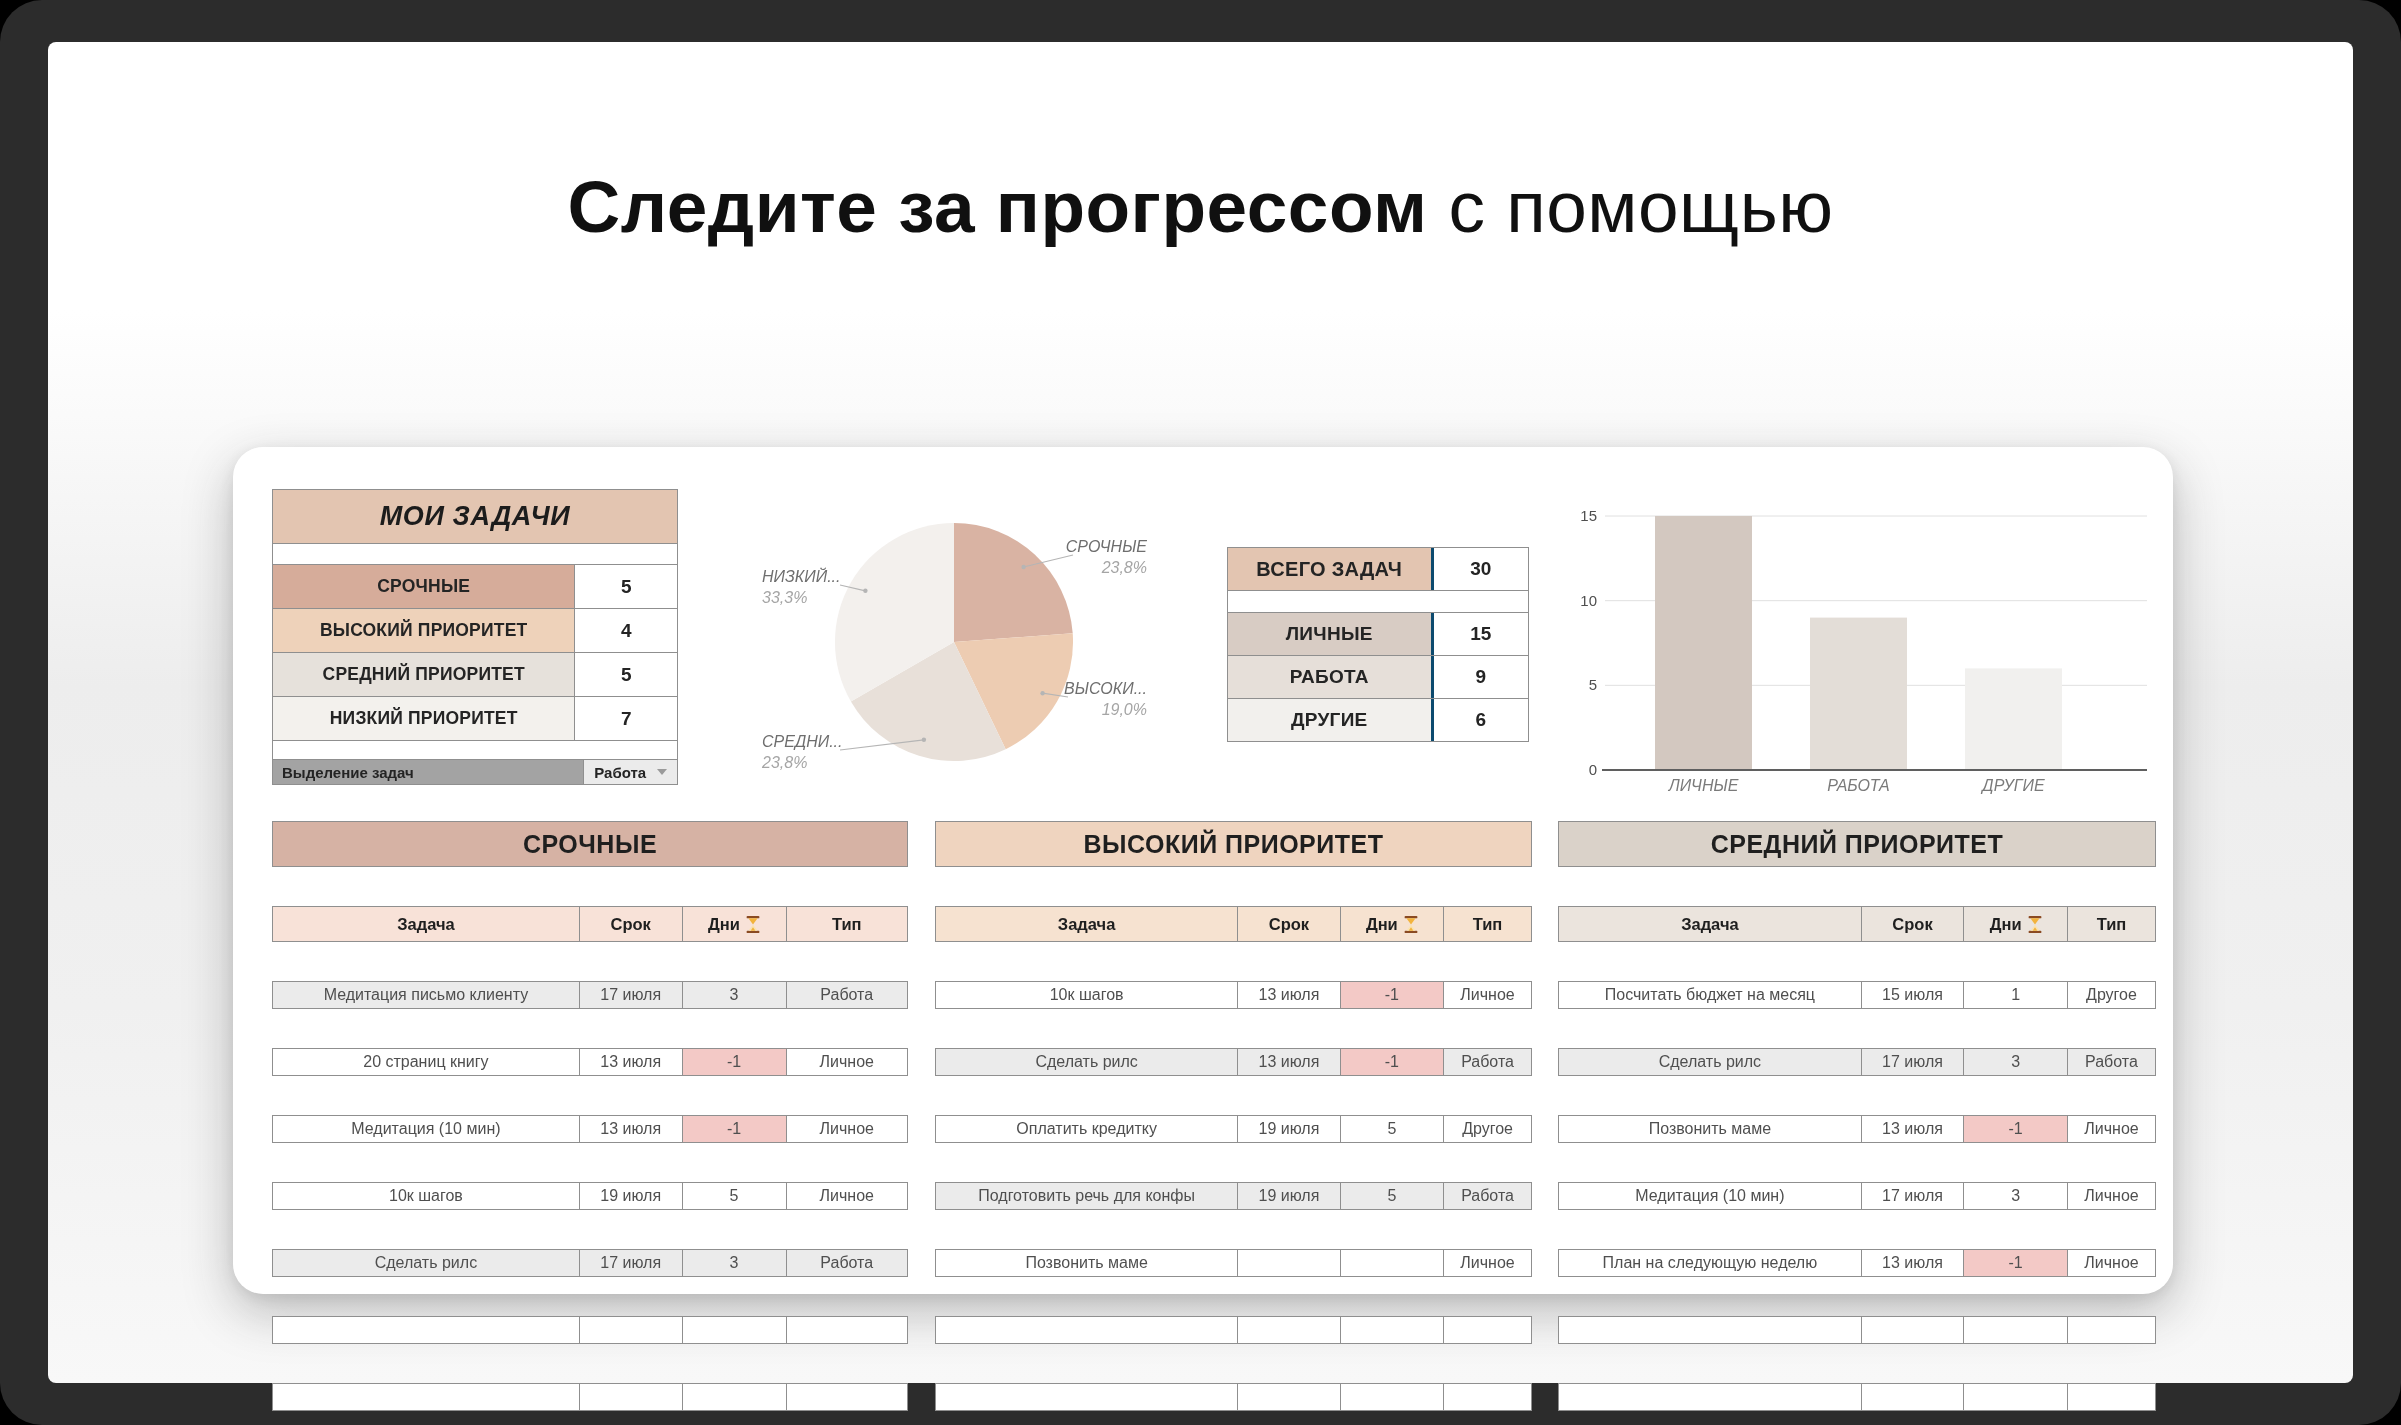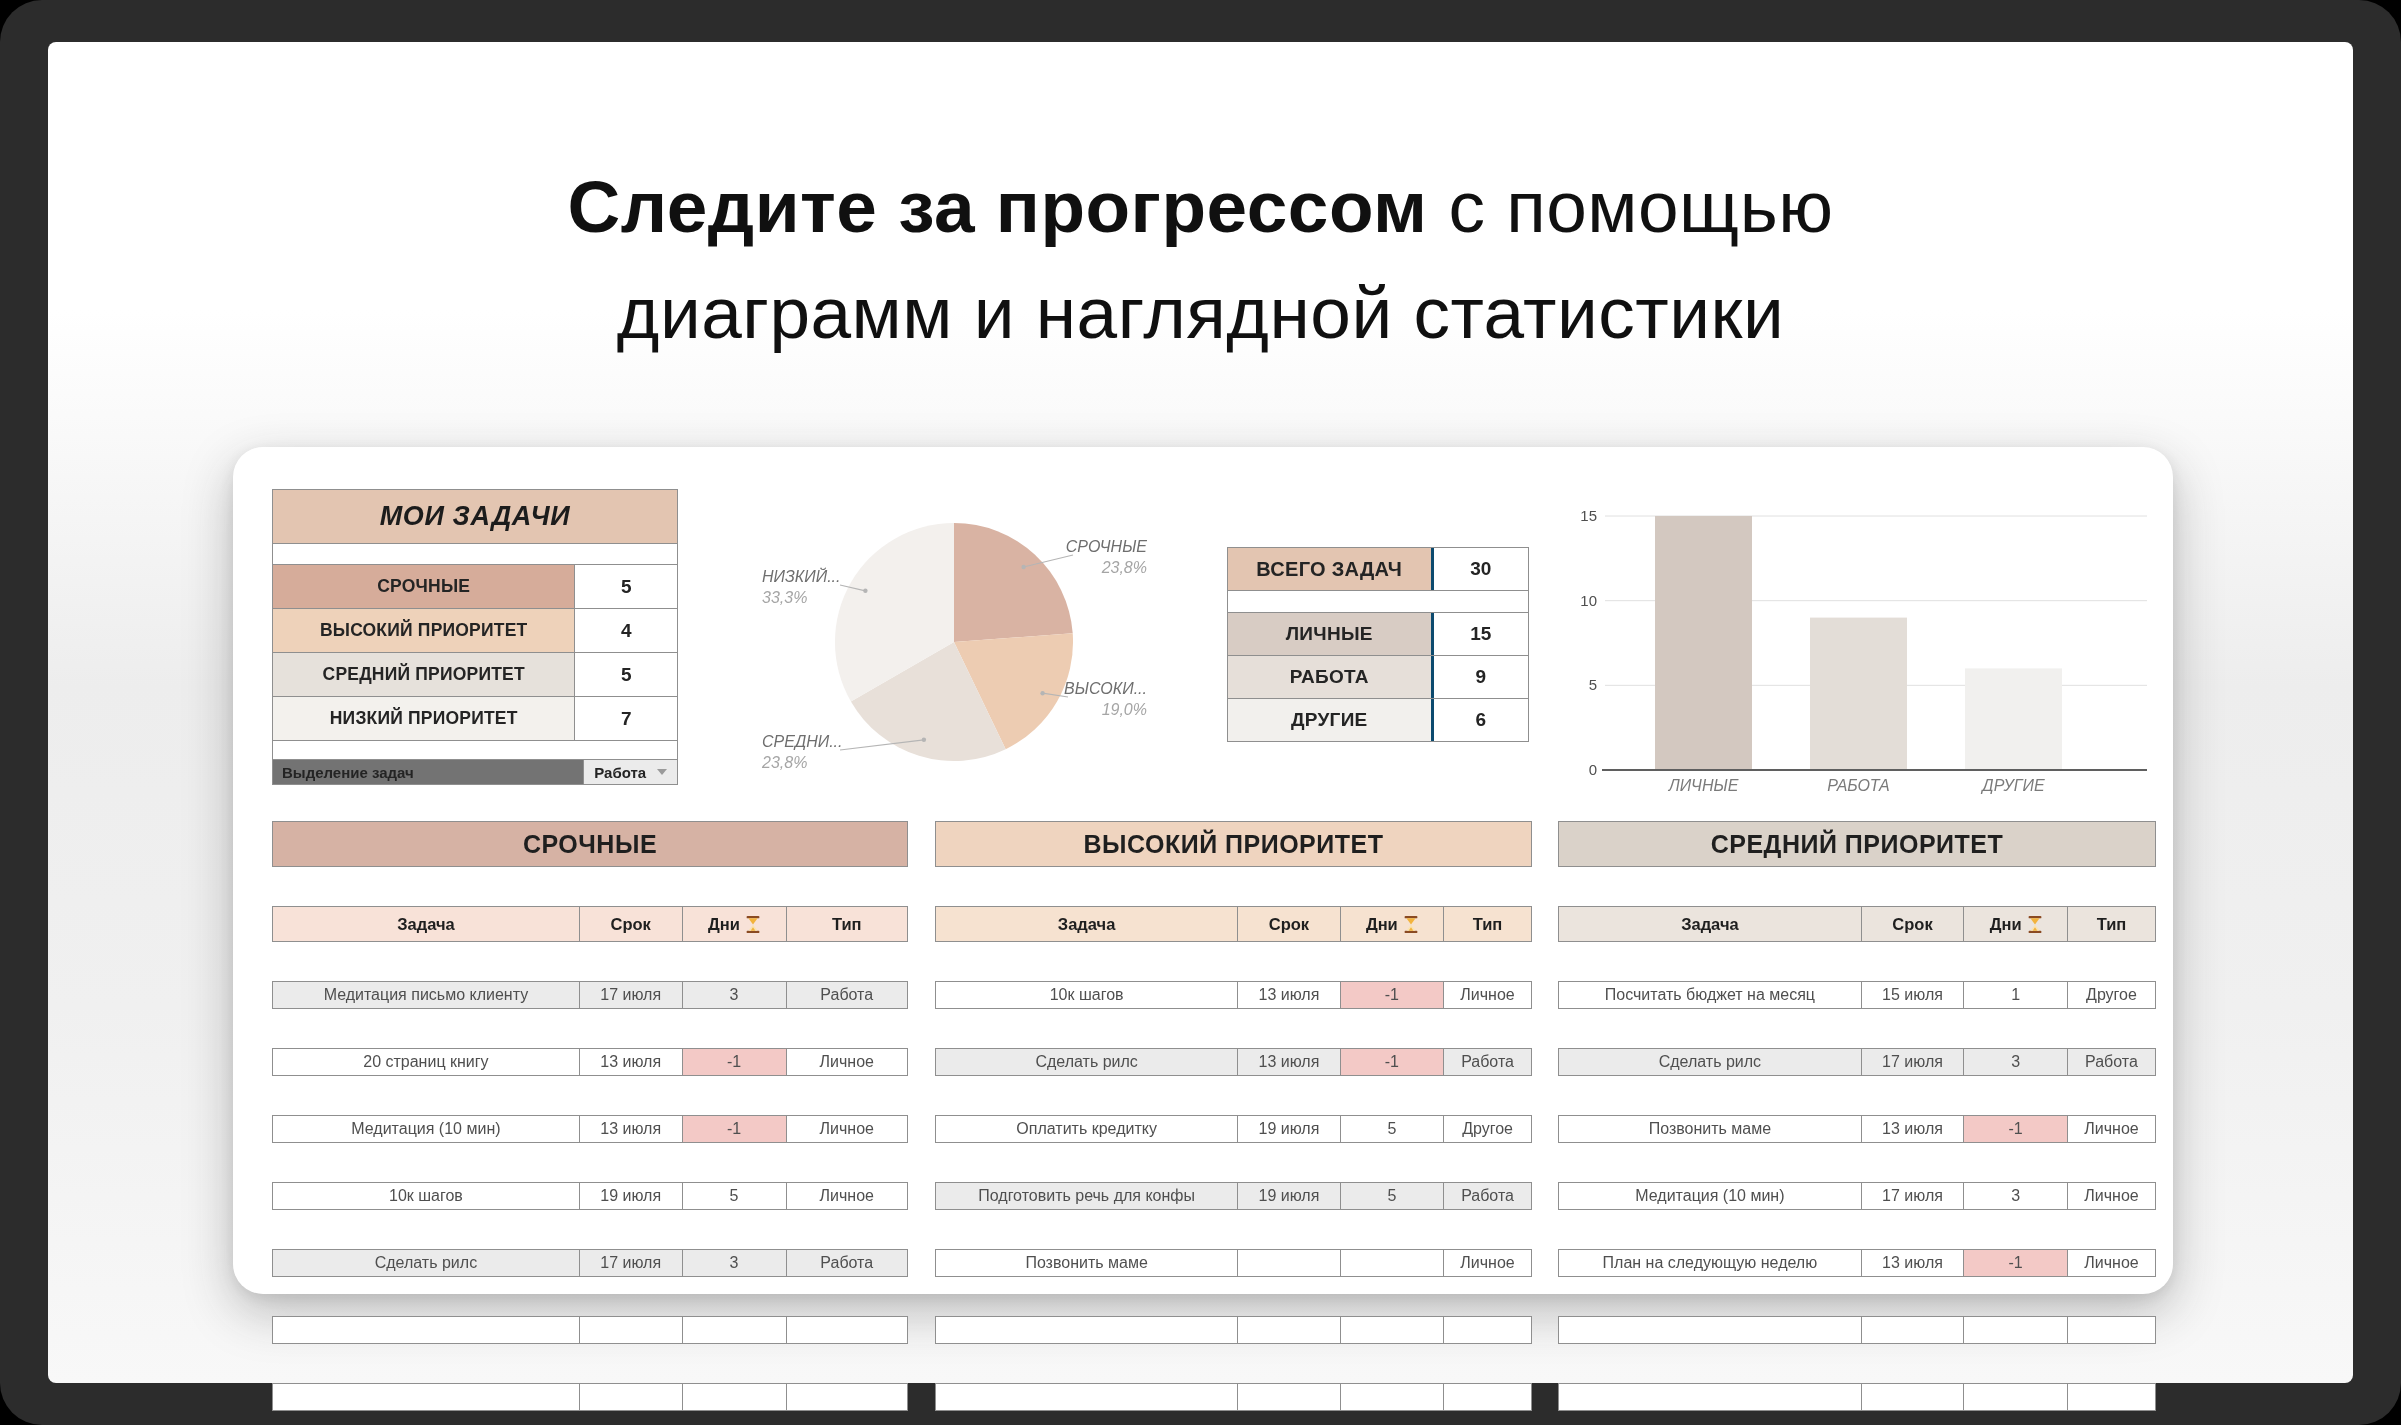--- a/index.html
+++ b/index.html
@@ -20,21 +20,21 @@
   .hdr{height:55px;align-items:center;justify-content:center;background:#e3c5b1;
        font-weight:700;font-size:27px;color:#1c1c1c;letter-spacing:.6px;font-style:italic;}
   .h22{height:22px}.h20{height:20px}.h23{height:23px}
   .s-row{height:45px;}
   .s-row .lbl{width:74.6%;border-right:1px solid #8f8f8f;display:flex;align-items:center;
               justify-content:center;font-weight:700;font-size:17.5px;color:#242424;letter-spacing:.2px;}
   .s-row .val{flex:1;display:flex;align-items:center;justify-content:center;
               font-weight:700;font-size:19px;color:#242424;}
   .filter{height:26px;background:#ebebeb;font-weight:700;font-size:15px;color:#242424;}
   .filter .f-lbl{width:74.6%;border-right:1px solid #8f8f8f;display:flex;align-items:center;
-                 padding-left:9px;background:#737373;}
+                 padding-left:9px;background:#a3a3a3;}
   .filter .f-val{flex:1;display:flex;align-items:center;justify-content:center;gap:11px;
                  background:#ebebeb;cursor:pointer;}
   .dd-arrow{width:0;height:0;border-left:5.5px solid transparent;border-right:5.5px solid transparent;
             border-top:6.5px solid #9a9a9a;}
   
   .tottbl{position:absolute;left:994px;top:101px;width:302px;}
   .t-row{height:44px;}
   .t-row .lbl{width:67.5%;border-right:3px solid #0c4a6e;display:flex;align-items:center;
               justify-content:center;font-weight:700;font-size:19px;color:#242424;letter-spacing:.3px;}
   .t-row .val{flex:1;display:flex;align-items:center;justify-content:center;
@@ -58,21 +58,20 @@
   .tt-head .cell{font-weight:700;color:#1f1f1f;font-size:16.5px;}
   .hg{width:14px;height:17px;margin-left:6px;}
 </style>
 </head>
 <body>
 
 <div class="frame">
   <div class="card">
     <div class="title">
       <div><span class="b">Следите за прогрессом</span><span> с помощью</span></div>
-      <div>диаграмм и наглядной статистики</div>
     </div>
 
     <div class="dashboard">
 
       <div class="sumtbl">
         <div class="row hdr">
             <span>МОИ ЗАДАЧИ</span>
           </div>
         <div class="row h22"></div>
         <div id="summary-rows">

